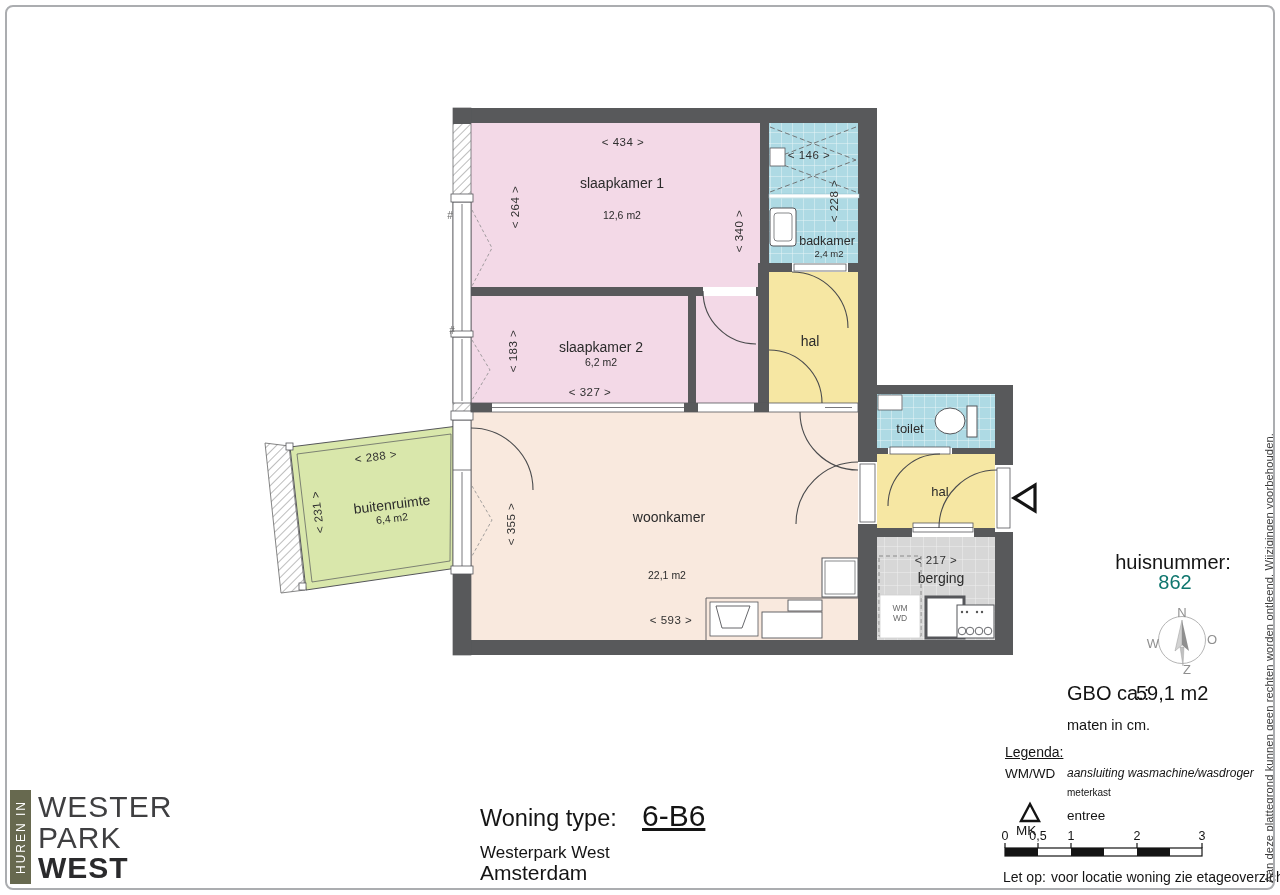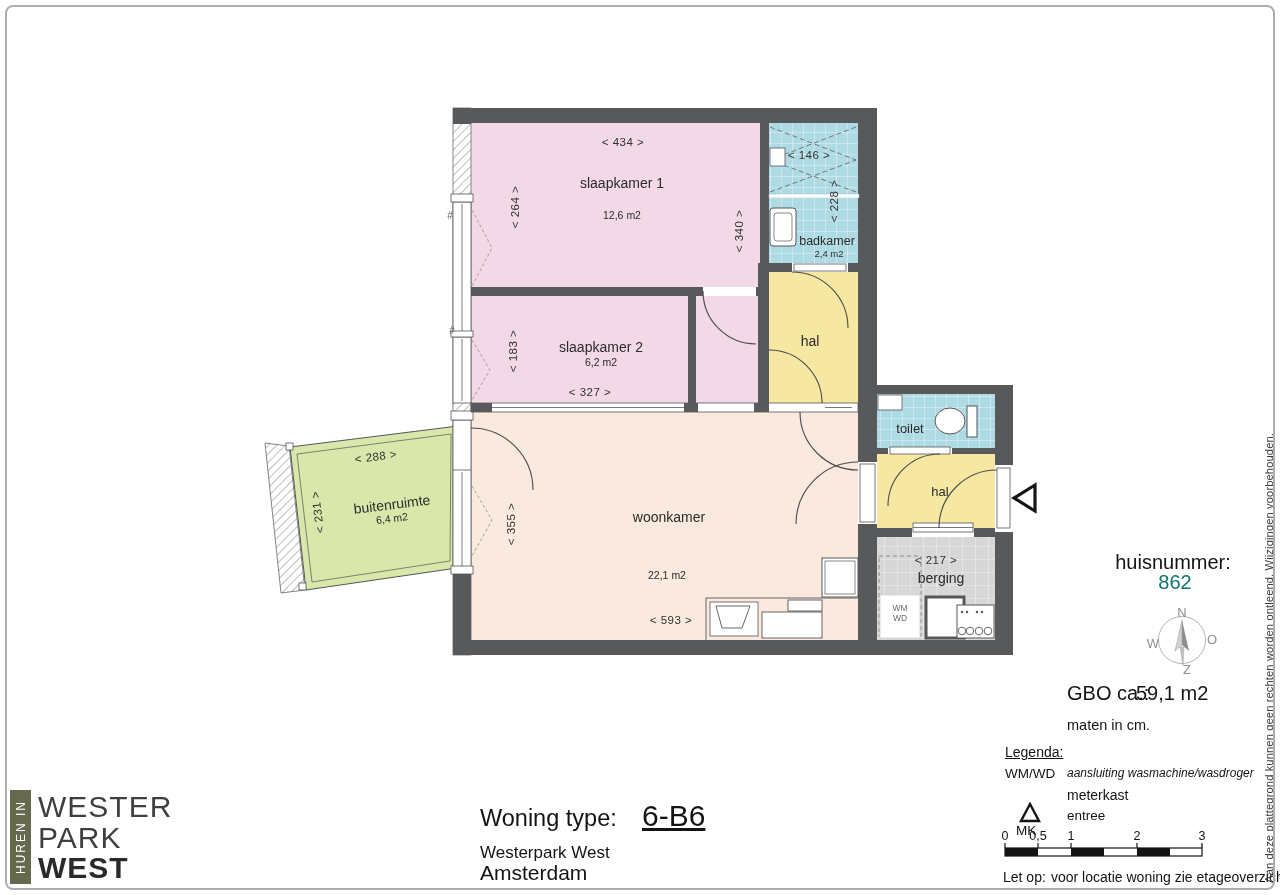--- a/index.html
+++ b/index.html
@@ -256,21 +256,21 @@
 <div class="lbl" style="left:1173px;top:562px;font-size:20px;color:#141414;">huisnummer:</div>
 <div class="lbl" style="left:1175px;top:582px;font-size:20px;color:#0f766e;">862</div>
 <div class="pos" style="left:1067px;top:682px;font-size:20px;">GBO ca.:</div>
 <div class="pos" style="left:1136px;top:682px;font-size:20px;">59,1 m2</div>
 <div class="pos" style="left:1067px;top:717px;font-size:14.5px;">maten in cm.</div>
 
 <div class="pos underl" style="left:1005px;top:744px;font-size:14px;">Legenda:</div>
 <div class="pos" style="left:1005px;top:766px;font-size:13.5px;">WM/WD</div>
 <div class="pos" style="left:1067px;top:766px;font-size:12px;font-style:italic;">aansluiting wasmachine/wasdroger</div>
 <div class="pos" style="left:1016px;top:823px;font-size:13.5px;">MK</div>
-<div class="pos" style="left:1067px;top:787px;font-size:14px;text-align:center;">meterkast</div>
+<div class="pos" style="left:1067px;top:787px;font-size:10px;text-align:center;">meterkast</div>
 <div class="pos" style="left:1067px;top:808px;font-size:13.5px;">entree</div>
 <div class="pos" style="left:1003px;top:869px;font-size:14px;">Let op:</div>
 <div class="pos" style="left:1051px;top:869px;font-size:14px;">voor locatie woning zie etageoverzicht.</div>
 
 <div class="pos" style="left:480px;top:805px;font-size:23.5px;">Woning type:</div>
 <div class="pos" style="left:642px;top:799px;font-size:30px;text-decoration:underline;">6-B6</div>
 <div class="pos" style="left:480px;top:843px;font-size:17px;">Westerpark West</div>
 <div class="pos" style="left:480px;top:861px;font-size:21px;">Amsterdam</div>
 
 <div class="logo-strip">

